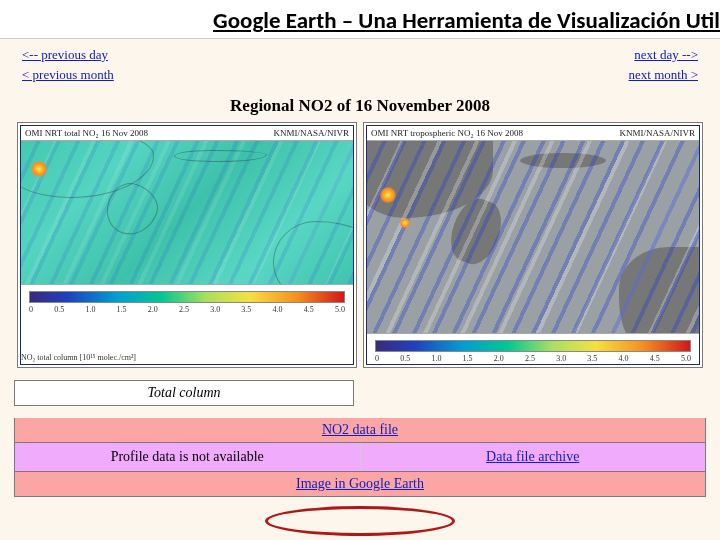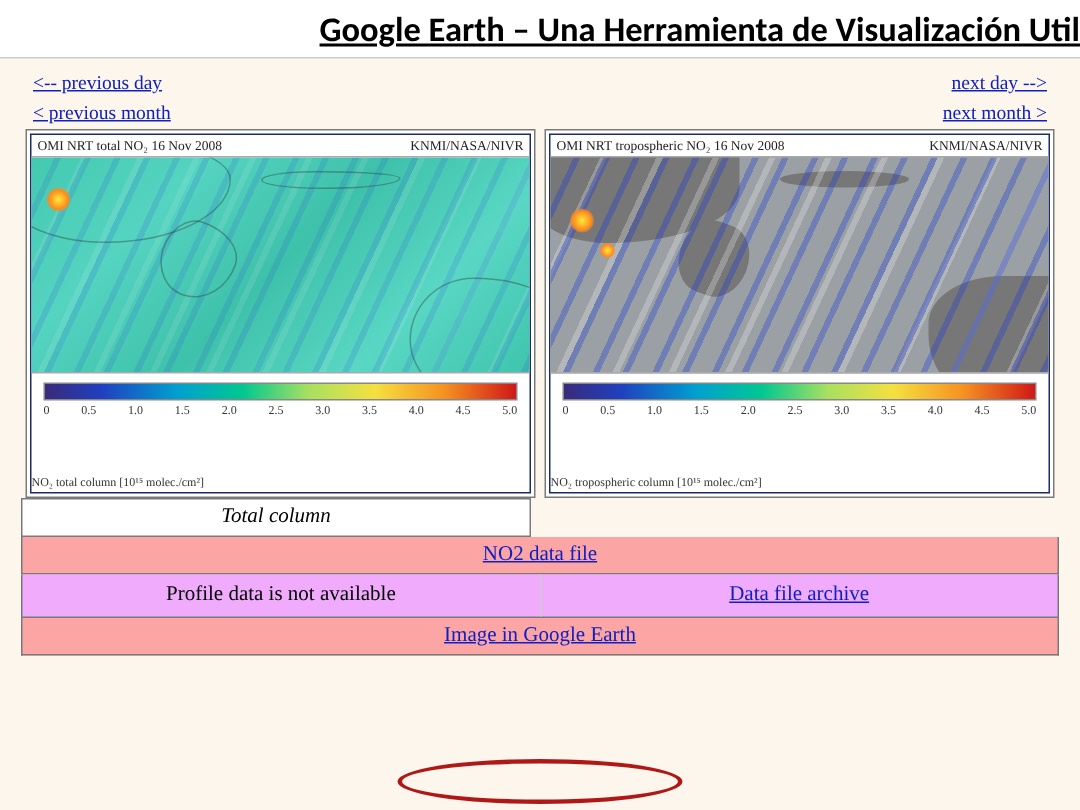--- a/index.html
+++ b/index.html
@@ -93,21 +93,21 @@
   .land-cuba{ left:46%; top:6%; width:26%; height:8%; border-radius:50%; }
   .land-ca  { left:26%; top:30%; width:14%; height:34%; transform:rotate(20deg); border-radius:40%/50%; }
   .hot { position:absolute; width:16px; height:16px; border-radius:50%; background:radial-gradient(circle,#ffea3a 0%,#ff8b1f 55%,rgba(255,0,0,0) 80%); }
   .colorbar {
     height: 12px; margin: 6px 8px 2px 8px;
     background: linear-gradient(90deg,#3a2a7a 0%,#2040c0 12%,#00a0d0 28%,#00c890 42%,#a8e060 56%,#f5e040 70%,#f59020 85%,#d01818 100%);
     border:1px solid #888;
   }
   .ticks { display:flex; justify-content:space-between; font-size:8px; padding:0 8px 1px 8px; color:#333;}
   .axis-label { text-align:left; font-size:8px; color:#333; padding-bottom:2px;margin-top:38px;}
-  .caption-row { display:flex; gap:6px; padding:0 14px; }
+  .caption-row { display:flex; gap:6px; padding:12px 14px; }
   .caption-cell {
     border:1px solid #7a7a7a; background:#fff; width:340px;
     text-align:center; font-style:italic; font-size:14px; padding:4px 0;
   }
   .full-row { margin:0 14px; border:1px solid #7a7a7a; background:#fca5a5; text-align:center; padding:4px 0; font-size:14px; }
   .split-row { display:flex; margin:0 14px; border:1px solid #7a7a7a; border-top:none; background:#f0abfc; }
   .split-left, .split-right { flex:1; text-align:center; padding:6px 0; font-size:14px; }
   .split-right { border-left:1px solid #ccc; }
   a.lnk { color:#1020c0; text-decoration:underline; }
   .circle-mark {
@@ -127,20 +127,21 @@
     <div class="nav-left">
       <a href="#">&lt;-- previous day</a>
       <a href="#">&lt;   previous month</a>
     </div>
     <div class="nav-right">
       <a href="#">next day --&gt;</a>
       <a href="#">next month   &gt;</a>
     </div>
   </div>
 
+  <div class="chart-title">Regional NO2 of 16 November 2008</div>
 
   <div class="maps-row">
 
     <div class="map-cell">
       <div class="map-inner">
         <div class="map-header">
           <span>OMI NRT total NO₂   16 Nov 2008</span>
           <span>KNMI/NASA/NIVR</span>
         </div>
         <div class="map-canvas map-bg-left">
@@ -191,21 +192,20 @@
             <span>1.0</span>
             <span>1.5</span>
             <span>2.0</span>
             <span>2.5</span>
             <span>3.0</span>
             <span>3.5</span>
             <span>4.0</span>
             <span>4.5</span>
             <span>5.0</span>
         </div>
-        <div class="axis-label">NO₂ tropospheric column [10¹⁵ molec./cm²]</div>
       </div>
     </div>
   </div>
 
   <div class="caption-row">
     <div class="caption-cell">Total column</div>
   </div>
 
   <div class="full-row" style="border-top:none">
     <a href="#" class="lnk">NO2 data file</a>

